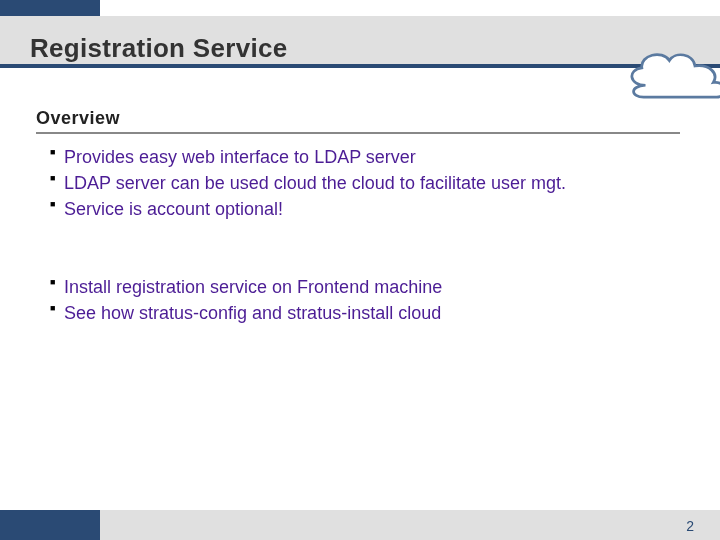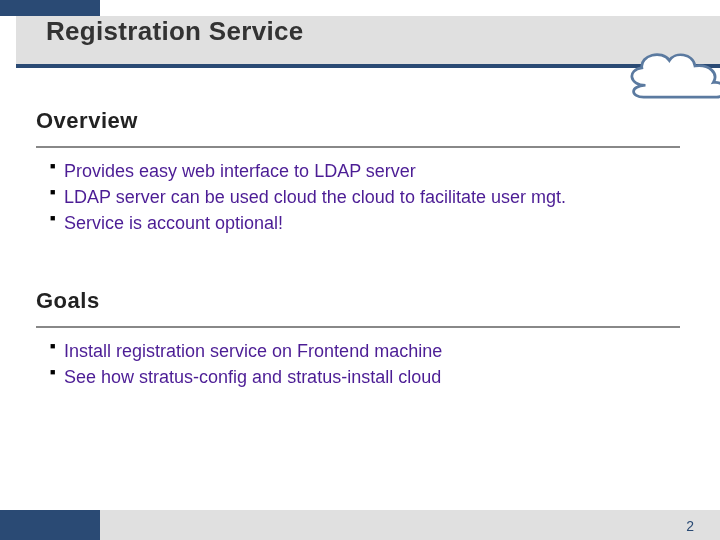--- a/index.html
+++ b/index.html
@@ -21,27 +21,27 @@
     position: absolute;
     top: 0;
     left: 0;
     width: 100px;
     height: 16px;
     background: #2a4a74;
   }
   .title-band {
     position: absolute;
     top: 16px;
-    left: 16px;
+    left: 0;
     right: 0;
     height: 48px;
     background: #e0e0e0;
     border-bottom: 4px solid #2a4a74;
     display: flex;
-    align-items: flex-start;
+    align-items: flex-end;
   }
   .title-text {
     margin-left: 30px;
     font-size: 26px;
     font-weight: bold;
     color: #333333;
     letter-spacing: 0.3px;
   }
   .cloud-icon {
     position: absolute;
@@ -50,25 +50,25 @@
     width: 110px;
     height: 55px;
   }
   .content {
     position: absolute;
     top: 108px;
     left: 36px;
     right: 40px;
   }
   .section-heading {
-    font-size: 22px;
+    font-size: 18px;
     font-weight: bold;
     color: #222;
     border-bottom: 2px solid #888;
-    padding-bottom: 12px;
+    padding-bottom: 3px;
     margin-bottom: 10px;
     letter-spacing: 0.5px;
   }
   .section-block {
     margin-bottom: 52px;
   }
   .bullet-list {
     margin: 0;
     padding: 0 0 0 14px;
     list-style: none;
@@ -139,21 +139,20 @@
     <div class="section-block">
       <div class="section-heading">Overview</div>
       <ul class="bullet-list">
         <li>Provides easy web interface to LDAP server</li>
         <li>LDAP server can be used cloud the cloud to facilitate user mgt.</li>
         <li>Service is account optional!</li>
       </ul>
     </div>
 
     <div class="section-block">
-      <div class="section-heading">Goals</div>
       <ul class="bullet-list">
         <li>Install registration service on Frontend machine</li>
         <li>See how stratus-config and stratus-install cloud</li>
       </ul>
     </div>
 
   </div>
 
   <div class="footer-band">
     <div class="footer-left"></div>

